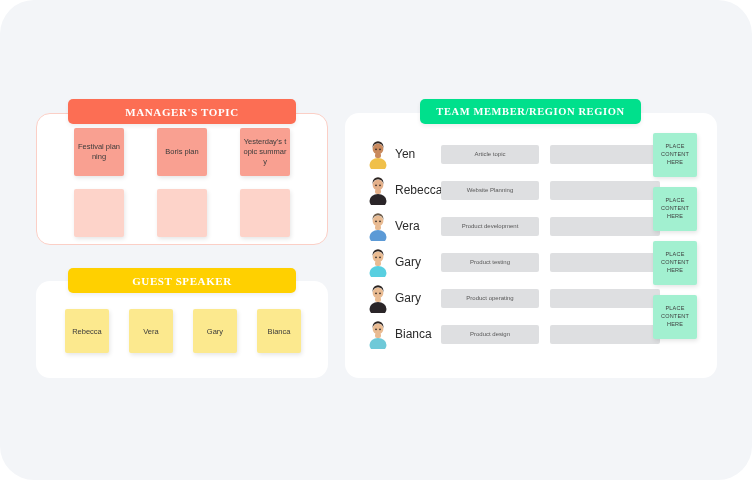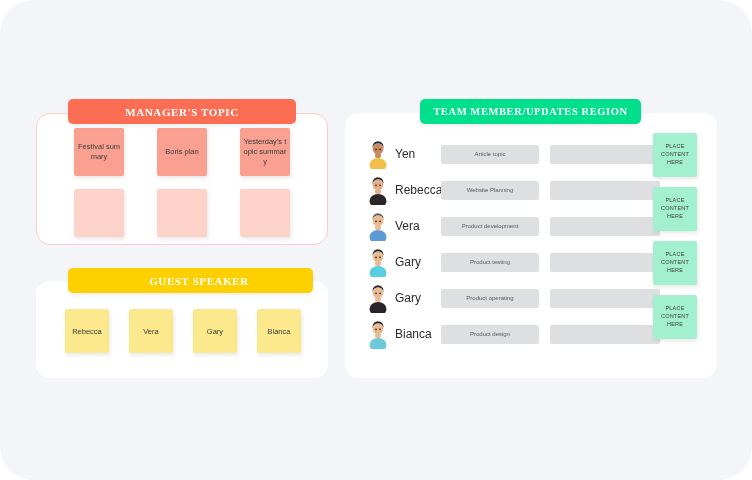--- a/index.html
+++ b/index.html
@@ -84,21 +84,20 @@
     left: 36px; top: 281px;
     width: 292px; height: 97px;
     background: #ffffff;
     border-radius: 14px;
   }
   #guest-banner {
     left: 68px; top: 268px;
     width: 228px; height: 25px;
     background: #ffd000;
     font-size: 11px;
-    padding-left: 17px;
   }
   .guest-row {
     position: absolute;
     left: 36px; top: 281px;
     width: 292px; height: 97px;
   }
   .guest-card {
     position: absolute;
     top: 28px;
     width: 44px; height: 44px;
@@ -190,39 +189,39 @@
   }
 </style>
 </head>
 <body>
 
 <div class="canvas">
 
   <div id="managers-panel"></div>
   <div class="banner" id="managers-banner">MANAGER'S TOPIC</div>
   <div class="note-grid" id="managers-notes">
-      <div class="note filled" style="left: 38px; top: 15px;">Festival summary</div>
+      <div class="note filled" style="left: 38px; top: 15px;">Festival planning</div>
       <div class="note filled" style="left: 121px; top: 15px;">Boris plan</div>
       <div class="note filled" style="left: 204px; top: 15px;">Yesterday's topic summary</div>
       <div class="note empty" style="left: 38px; top: 76px;"></div>
       <div class="note empty" style="left: 121px; top: 76px;"></div>
       <div class="note empty" style="left: 204px; top: 76px;"></div>
     </div>
 
   <div id="guest-panel"></div>
   <div class="banner" id="guest-banner">GUEST SPEAKER</div>
   <div class="guest-row" id="guest-cards">
       <div class="guest-card" style="left: 29px;">Rebecca</div>
       <div class="guest-card" style="left: 93px;">Vera</div>
       <div class="guest-card" style="left: 157px;">Gary</div>
       <div class="guest-card" style="left: 221px;">Bianca</div>
     </div>
 
   <div id="team-panel"></div>
-  <div class="banner" id="team-banner">TEAM MEMBER/UPDATES REGION</div>
+  <div class="banner" id="team-banner">TEAM MEMBER/REGION REGION</div>
   <div class="team-rows" id="team-rows">
       <div class="team-row" style="top: 26px;">
         <div class="avatar"><svg viewBox="0 0 22 30" width="22" height="30">
             <ellipse cx="11" cy="26" rx="8.5" ry="7" fill="#f0c04a"></ellipse>
             <rect x="8" y="14" width="6" height="5" rx="2" fill="#c98a5e"></rect>
             <circle cx="11" cy="10" r="5.4" fill="#c98a5e"></circle>
             <path d="M5.6 9.6 A5.4 5.4 0 0 1 16.4 9.6 L16.4 7.6 A5.4 5.4 0 0 0 5.6 7.6 Z" fill="#2f2622"></path>
             <circle cx="9" cy="10.4" r="0.8" fill="#2a2320"></circle>
             <circle cx="13" cy="10.4" r="0.8" fill="#2a2320"></circle>
           </svg></div>

